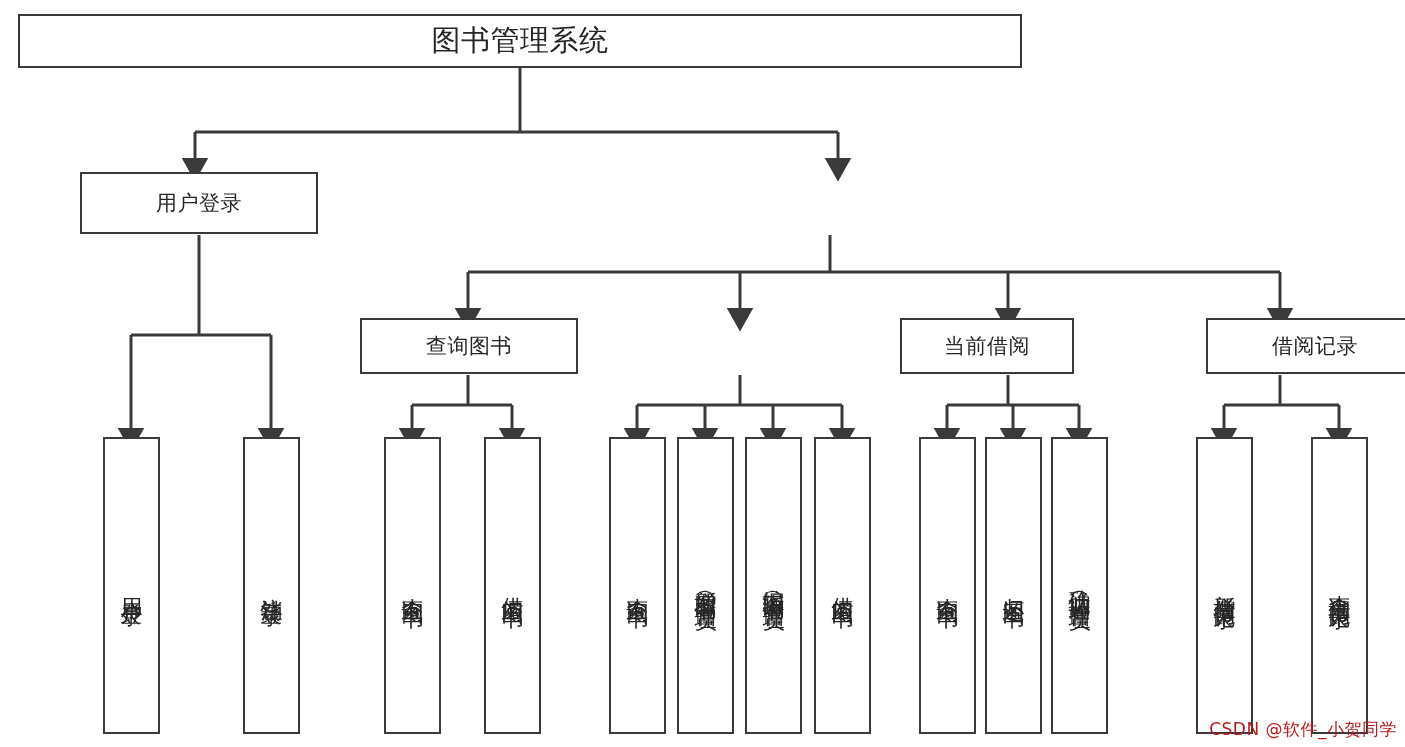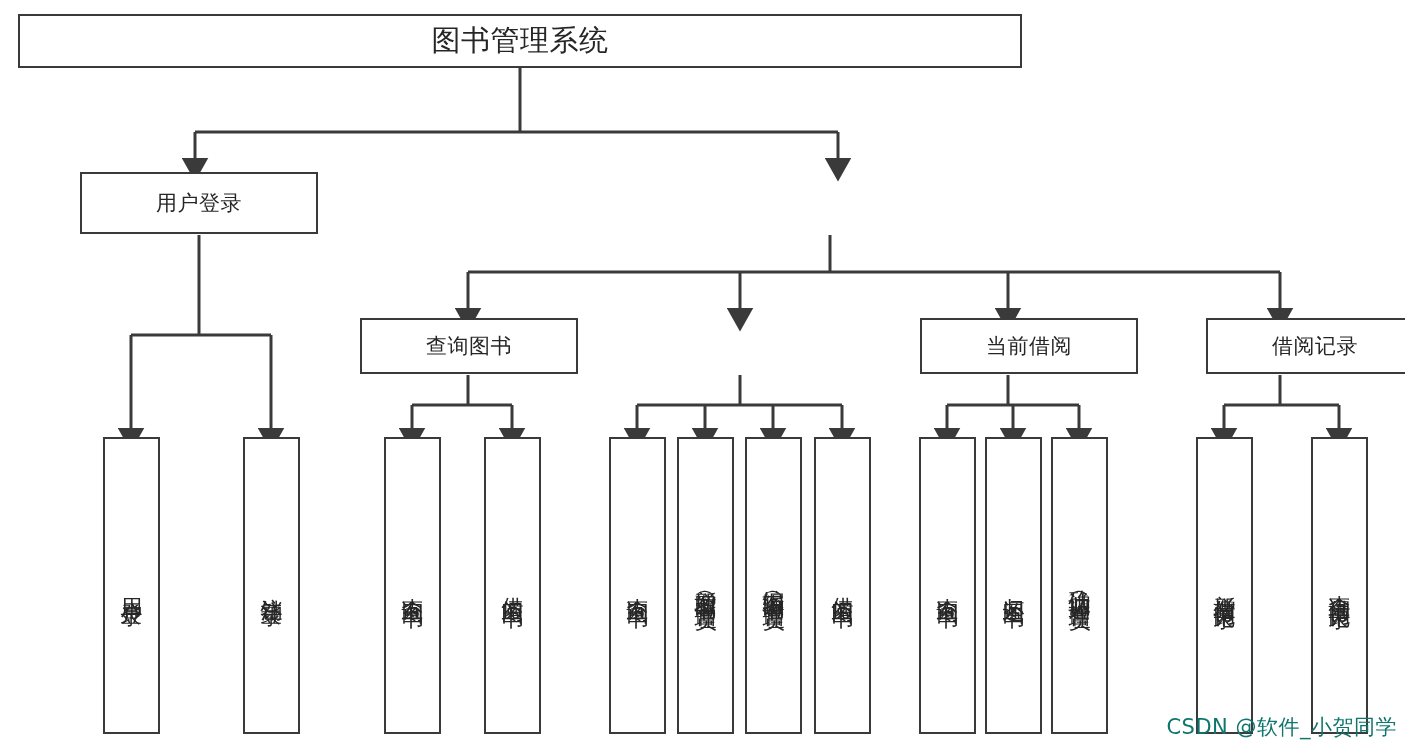--- a/index.html
+++ b/index.html
@@ -63,22 +63,22 @@
     font-size: 22px;
     line-height: 1.18;
     letter-spacing: 3px;
     white-space: nowrap;
     max-height: 100%;
   }
   #watermark {
     position: absolute;
     right: 8px;
     bottom: 6px;
-    font-size: 21px;
-    color: #0f766e;
+    font-size: 17px;
+    color: #b91c1c;
     letter-spacing: 0.5px;
     white-space: nowrap;
     z-index: 5;
     font-family: "DejaVu Sans", "Liberation Sans", sans-serif;
   }
 </style>
 </head>
 <body>
 
 <div id="diagram-root">
@@ -140,21 +140,21 @@
   <div class="node horiz" style="left:80px; top:172px; width:238px; height:62px;">
     <span class="node-label">用户登录</span>
   </div>
 
 
   <div class="node horiz" style="left:360px; top:318px; width:218px; height:56px;">
     <span class="node-label">查询图书</span>
   </div>
 
 
-  <div class="node horiz" style="left:920px; top:318px; width:218px; height:56px;">
+  <div class="node horiz" style="left:900px; top:318px; width:174px; height:56px;">
     <span class="node-label">当前借阅</span>
   </div>
 
   <div class="node horiz" style="left:1172px; top:318px; width:218px; height:56px;margin-left:34px;">
     <span class="node-label">借阅记录</span>
   </div>
 
   <div class="node vert" style="left:103px; top:437px; width:57px; height:297px;">
     <span class="node-label">用户登录</span>
   </div>

